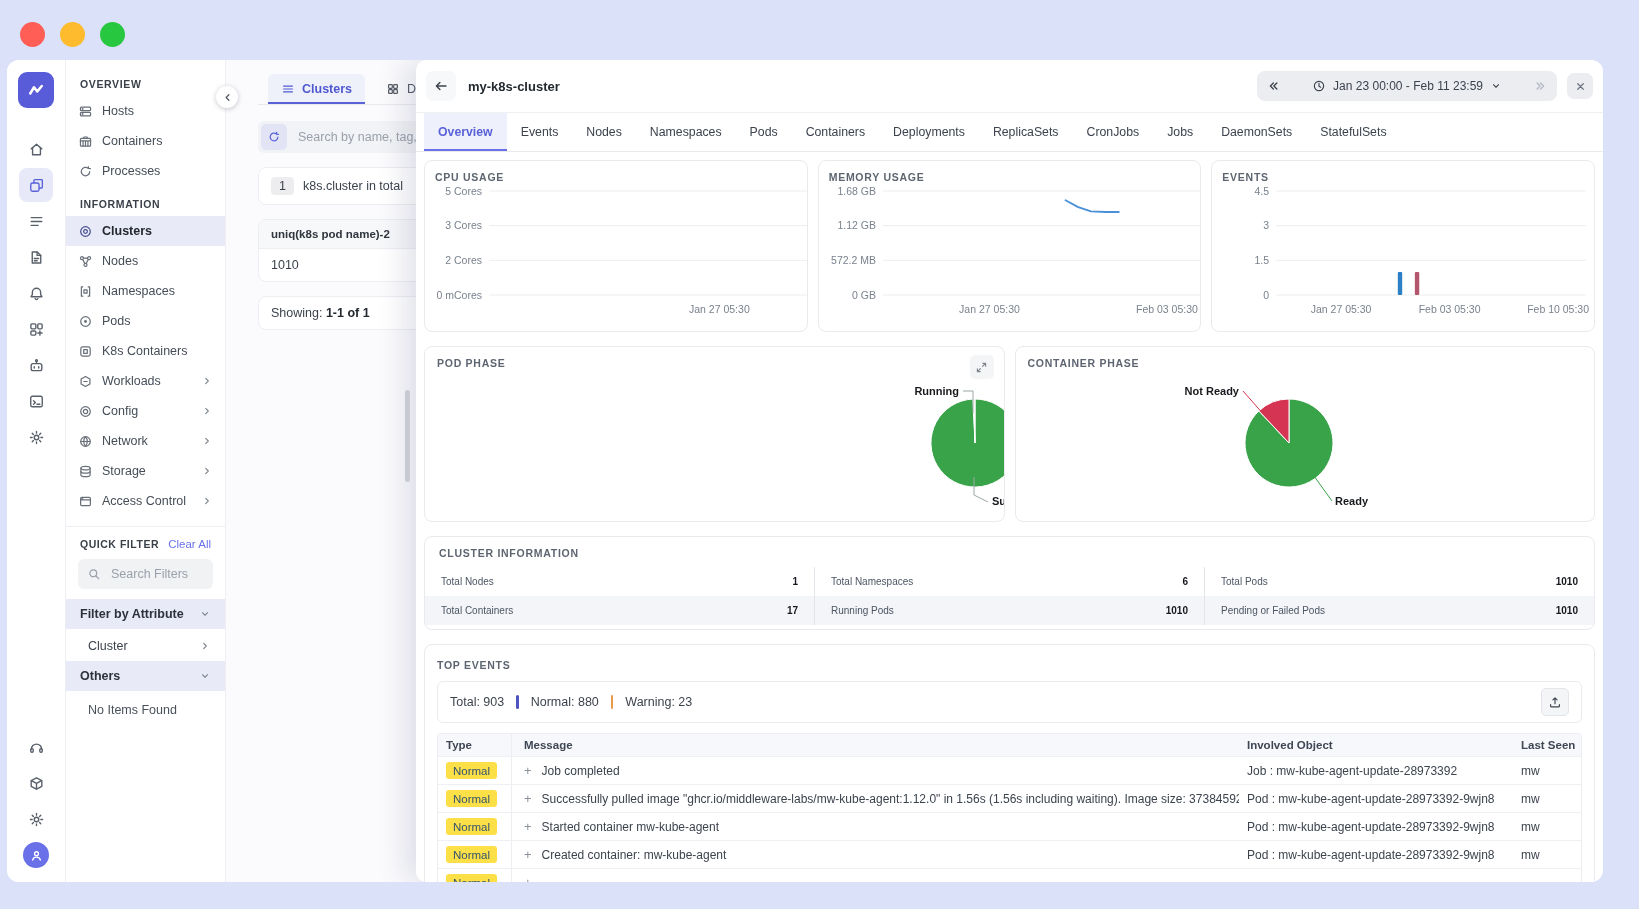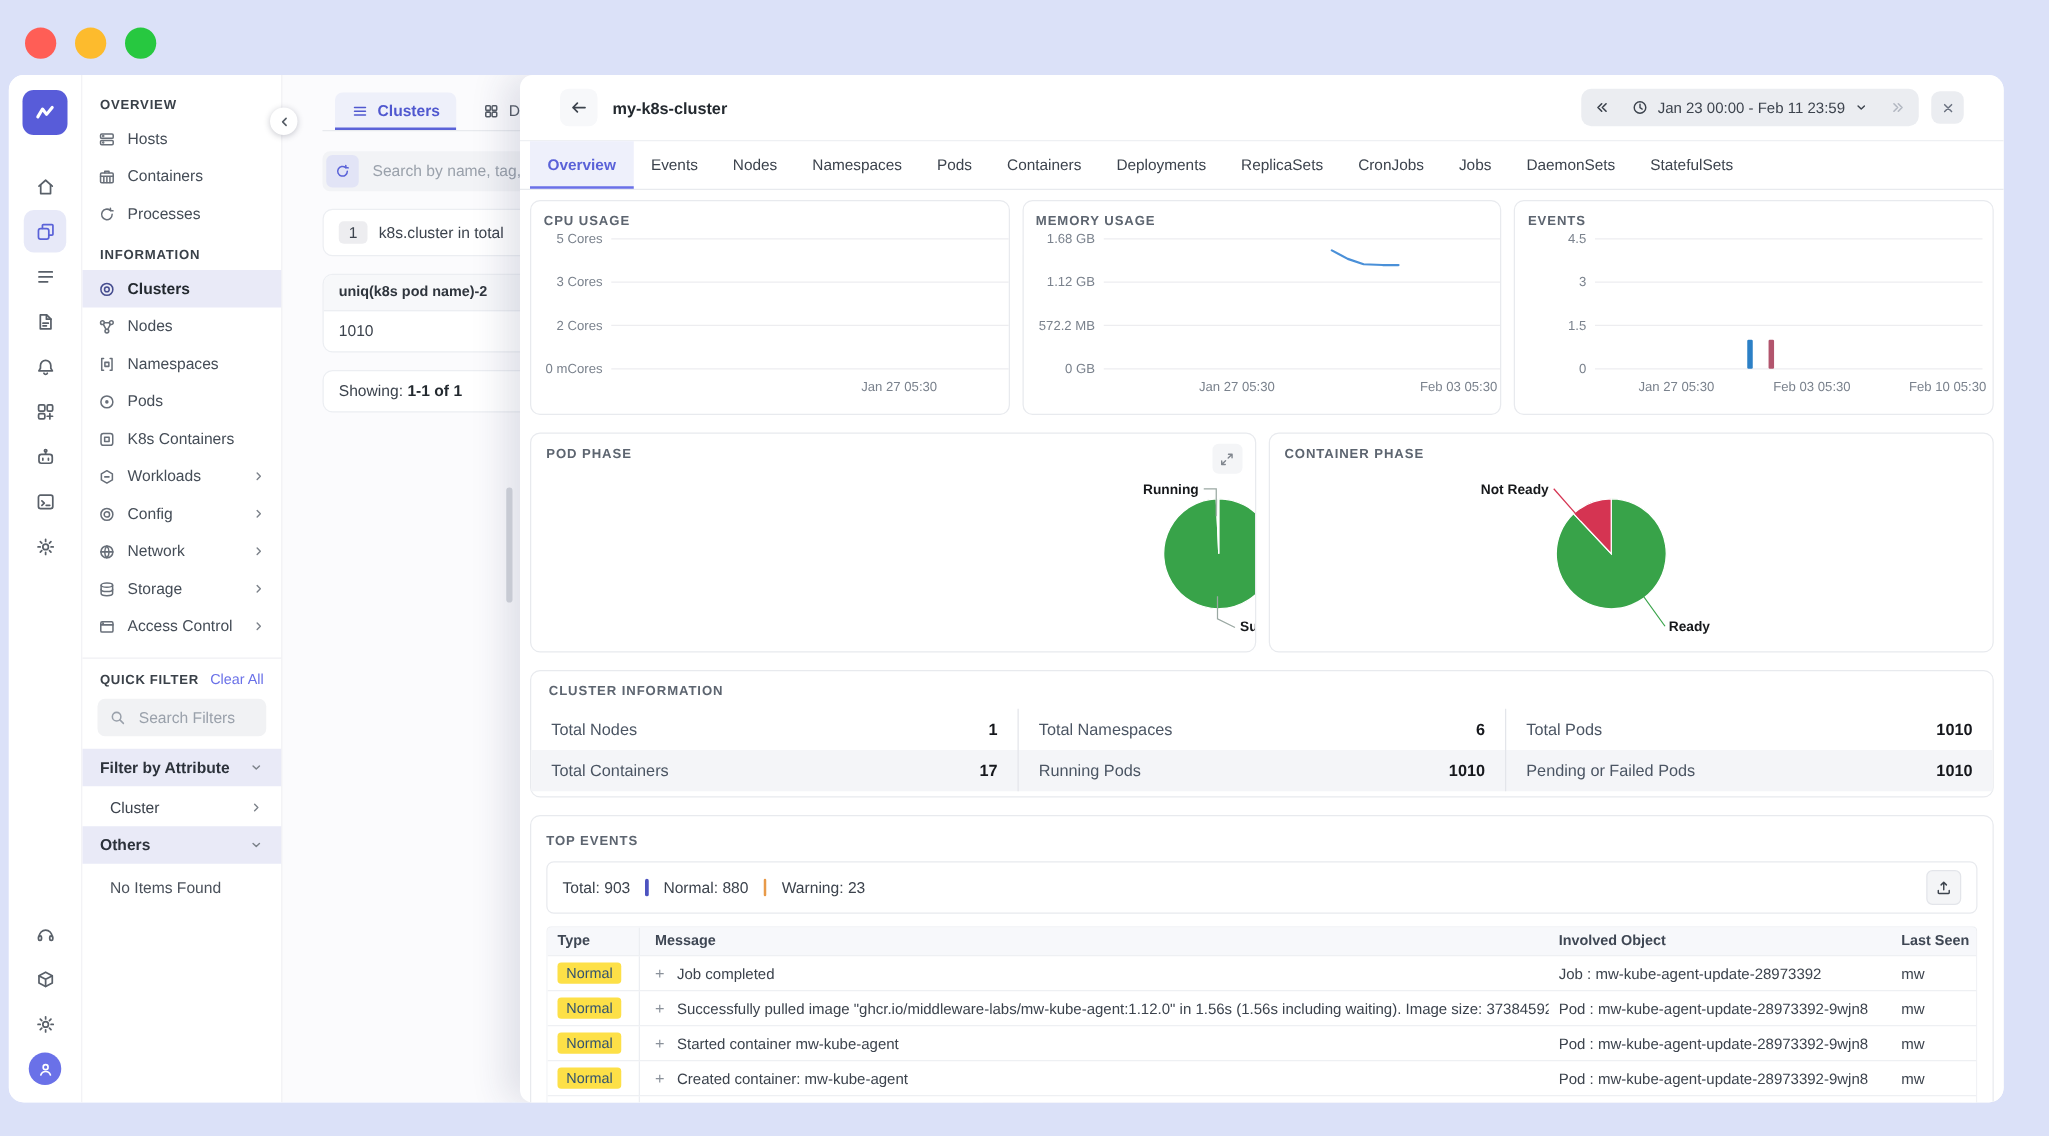--- a/index.html
+++ b/index.html
@@ -58,42 +58,42 @@
   .mp-summary{display:flex;align-items:center;gap:9px;padding:9px 12px;}
   .mp-count{background:#ededf0;border-radius:4px;padding:2px 8px;color:#3c434d;}
   .mp-thead{background:#f7f8fa;border-bottom:1px solid #eceef2;padding:8px 12px;font-weight:700;font-size:11.5px;color:#2f353d;}
   .mp-cell{padding:9px 12px;}
   .mp-footer{padding:9px 12px;}
   .mp-footer b{color:#23292f;}
   .mp-scrollbar{position:absolute;left:398px;top:330px;width:5px;height:92px;border-radius:3px;background:#c7cad3;z-index:5;}
   
   .overlay{position:absolute;left:409px;top:0;width:1187px;height:822px;background:#fff;border-radius:10px;
     box-shadow:-12px 0 28px rgba(40,50,90,.13);z-index:4;display:flex;flex-direction:column;box-sizing:border-box;}
-  .ov-header{height:52px;flex:none;display:flex;align-items:center;gap:12px;padding:0 32px;}
+  .ov-header{height:52px;flex:none;display:flex;align-items:center;gap:12px;padding:0 10px;}
   .back-btn{width:30px;height:30px;border-radius:7px;background:#f7f8fa;display:grid;place-items:center;color:#3c434d;cursor:pointer;}
   .ov-title{font-size:13px;font-weight:600;color:#23292f;}
   .ov-right{margin-left:auto;display:flex;align-items:center;gap:10px;}
-  .time-group{display:flex;align-items:center;background:#ebedf1;border-radius:8px;padding:3px;gap:2px;}
+  .time-group{display:flex;align-items:center;background:#ebedf1;border-radius:8px;padding:3px;gap:17px;}
   .tg-btn{width:26px;height:24px;display:grid;place-items:center;color:#3c434d;border-radius:6px;cursor:pointer;}
   .tg-btn.disabled{color:#b3b8c2;}
   .time-chip{display:flex;align-items:center;gap:7px;padding:0 9px;height:24px;font-size:12px;color:#3c434d;cursor:pointer;}
   .close-btn{width:26px;height:26px;border-radius:7px;background:#ebedf1;display:grid;place-items:center;color:#6b7280;cursor:pointer;}
   .ov-tabs{display:flex;align-items:stretch;height:38px;flex:none;border-top:1px solid #eef0f3;border-bottom:1px solid #e8eaee;padding:0 8px;}
   .ov-tab{display:flex;align-items:center;padding:0 14px;font-size:12.3px;color:#3c434d;cursor:pointer;}
   .ov-tab.active{color:#5a62d8;background:#eef0fb;box-shadow:inset 0 -2px 0 #6a70e8;font-weight:600;}
   .ov-content{flex:1;overflow:hidden;padding:8px 8px 0;display:flex;flex-direction:column;gap:14px;}
   .cards-row{display:flex;gap:10px;flex:none;}
   .card{background:#fff;border:1px solid #e8eaee;border-radius:8px;position:relative;box-sizing:border-box;}
   .chart-card{flex:1;height:172px;padding:10px 6px 2px 10px;overflow:hidden;}
   .card-title{font-size:10.5px;font-weight:700;letter-spacing:.07em;color:#5d6570;}
   .pie-card{flex:1;height:176px;padding:10px 12px;overflow:hidden;}
   .expand-btn{position:absolute;top:8px;right:10px;width:24px;height:24px;border-radius:5px;background:#f4f5f7;display:grid;place-items:center;color:#81878f;cursor:pointer;}
   .info-card{flex:none;padding:10px 0 4px;}
   .info-card .card-title{padding:0 14px 8px;display:block;}
-  .ci-row{display:flex;font-size:13px;}
+  .ci-row{display:flex;font-size:10px;}
   .ci-row.alt{background:#f4f5f8;}
   .ci-cell{flex:1;display:flex;justify-content:space-between;align-items:center;padding:9px 16px;}
   .ci-cell + .ci-cell{border-left:1px solid #e3e5ea;}
   .ci-label{color:#4b5563;}
   .ci-value{font-weight:700;color:#16181d;}
   .events-card{flex:none;height:262px;padding:10px 12px 0;overflow:hidden;}
   .ev-stats{display:flex;align-items:center;border:1px solid #e8eaee;border-radius:6px;padding:6px 12px;margin-top:8px;font-size:12.5px;color:#3c434d;}
   .ev-sep{width:2.5px;height:14px;border-radius:2px;margin:0 12px;}
   .ev-export{margin-left:auto;width:26px;height:26px;border:1px solid #e3e5ea;background:#f4f5f7;border-radius:5px;display:grid;place-items:center;color:#3c434d;cursor:pointer;}
   .ev-table{margin-top:10px;border:1px solid #eceef2;border-bottom:none;border-radius:4px 4px 0 0;font-size:12px;color:#3c434d;overflow:hidden;}

